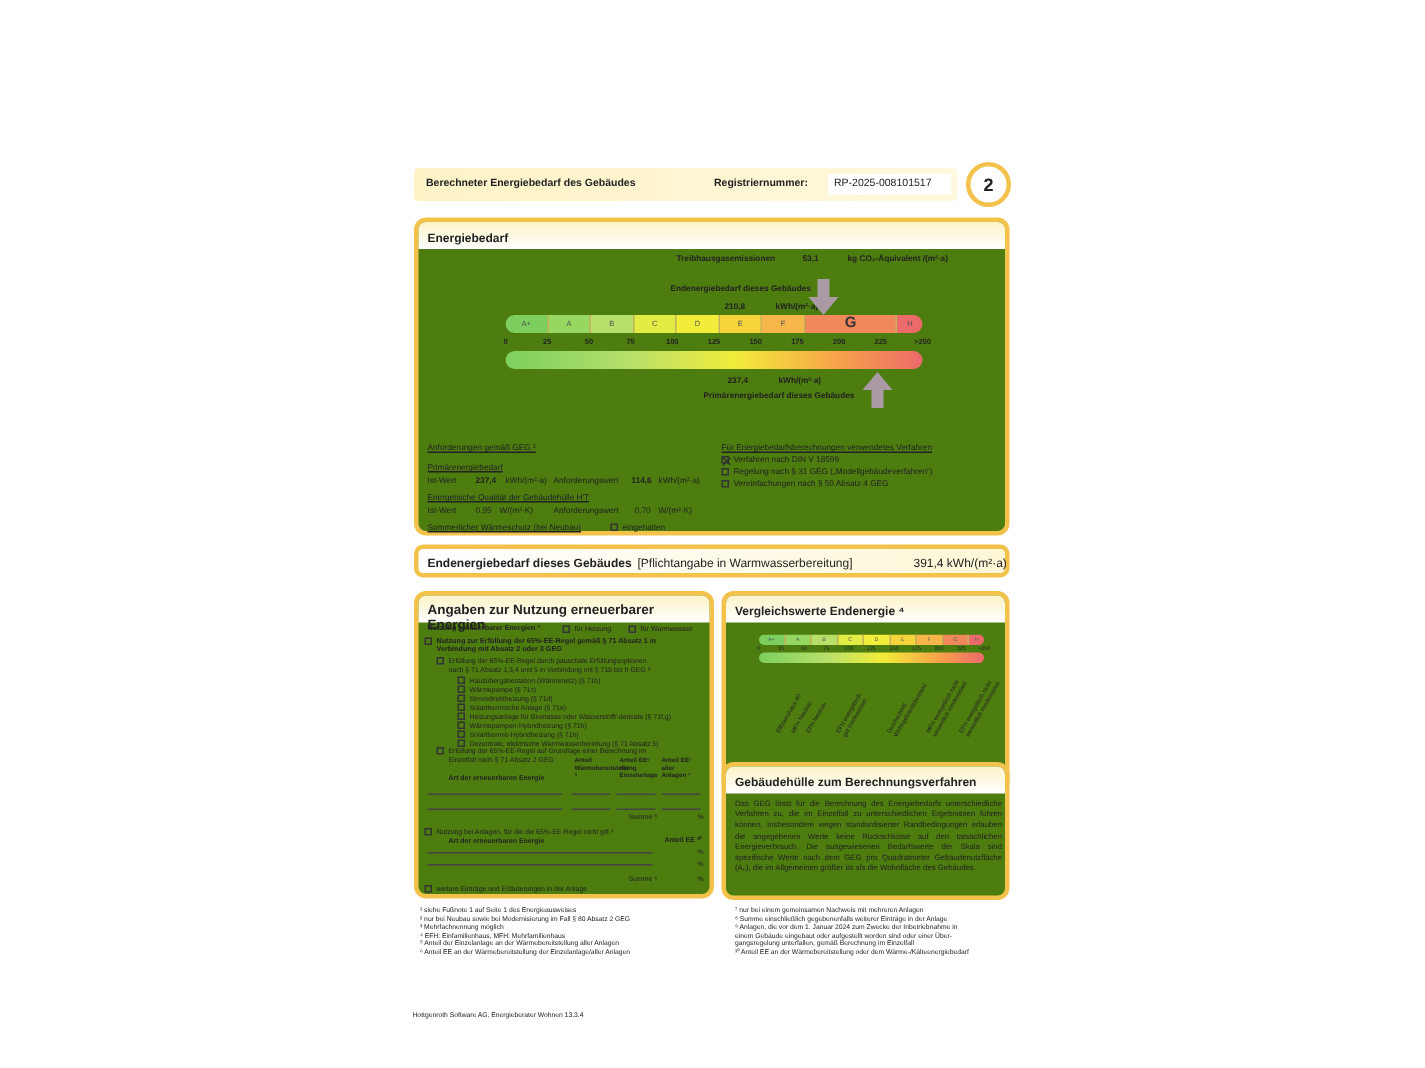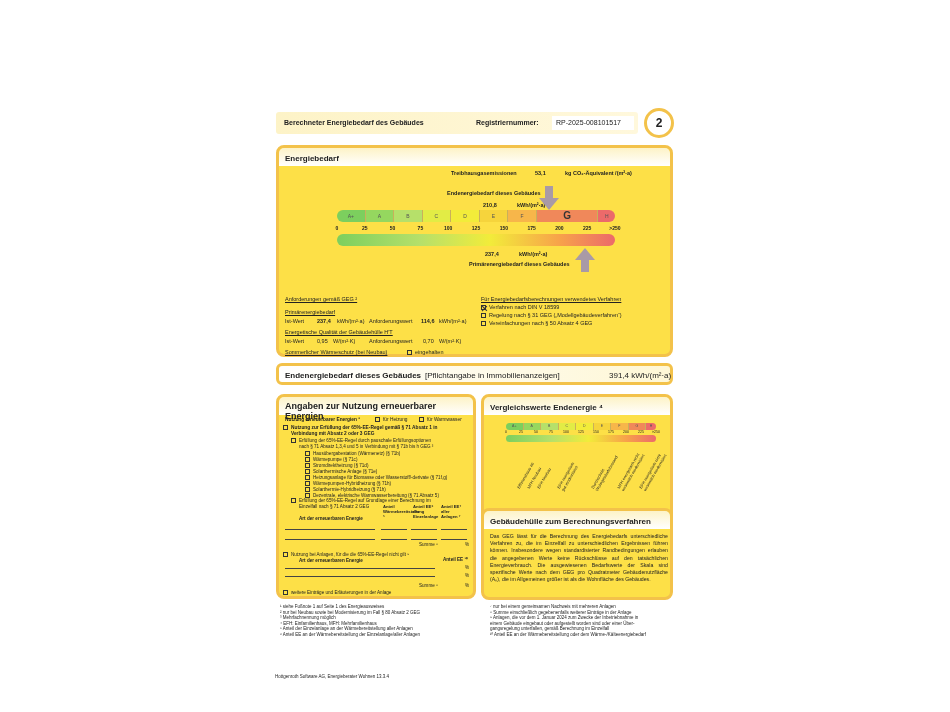--- a/index.html
+++ b/index.html
@@ -1,18 +1,18 @@
 <!DOCTYPE html>
 <html><head>
 <meta charset="utf-8">
 <style>
   * { box-sizing: border-box; margin: 0; padding: 0; }
   body { width: 950px; height: 712px; background: #ffffff; font-family: "Liberation Sans", sans-serif; color: #222; position: relative; overflow: hidden; }
   .page { position: absolute; left: 0; top: 0; width: 950px; height: 712px; }
-  .box { position: absolute; border: 3px solid #f3c24a; border-radius: 8px; background: #fde047; }
+  .box { position: absolute; border: 3px solid #f3c24a; border-radius: 8px; background: #4d7c0f; }
   .header-box { left: 276px; top: 52px; width: 395px; height: 50px; background: #fffef4; }
   .title-big { position: absolute; left: 8px; top: 5px; font-size: 28px; font-weight: bold; letter-spacing: 0.5px; color: #3a3a3a; font-family: "Liberation Sans", sans-serif; }
   .title-sub { position: absolute; left: 164px; top: 16px; font-size: 7px; font-weight: bold; left: 258px; }
   .title-line { position: absolute; left: 8px; top: 35px; font-size: 7px; }
   .title-date { position: absolute; left: 228px; top: 35px; font-size: 7px; }
   .reg-bar { position: absolute; left: 276px; top: 112px; width: 362px; height: 22px; background: linear-gradient(to right, #fdf3c7, #fff8dc); border-radius: 3px; }
   .reg-label { position: absolute; left: 8px; top: 7px; font-size: 7px; font-weight: bold; }
   .reg-key { position: absolute; left: 200px; top: 7px; font-size: 7px; font-weight: bold; }
   .reg-val { position: absolute; left: 276px; top: 4px; width: 82px; height: 14px; background: #fff; font-size: 7px; padding: 3px 4px; }
   .page-num { position: absolute; left: 644px; top: 108px; width: 30px; height: 30px; border: 3px solid #f3c24a; border-radius: 50%; font-size: 12px; font-weight: bold; text-align: center; line-height: 24px; background:#fff; }
@@ -129,21 +129,21 @@
     <div class="t7" style="left:128px;top:201px;"><span class="chk"></span><span>eingehalten</span></div>
 
     <div class="t7 u" style="left:202px;top:148px;">Für Energiebedarfsberechnungen verwendetes Verfahren</div>
     <div class="t7" style="left:202px;top:156px;"><span class="chk x"></span><span>Verfahren nach DIN V 18599</span></div>
     <div class="t7" style="left:202px;top:164px;"><span class="chk"></span><span>Regelung nach § 31 GEG („Modellgebäudeverfahren“)</span></div>
     <div class="t7" style="left:202px;top:172px;"><span class="chk"></span><span>Vereinfachungen nach § 50 Absatz 4 GEG</span></div>
   </div>
 
   <div class="end-bar">
     <div class="t7 b" style="left:6px;top:5px;font-size:8px;">Endenergiebedarf dieses Gebäudes</div>
-    <div class="t7" style="left:146px;top:5px;font-size:8px;">[Pflichtangabe in Immobilienanzeigen]</div>
+    <div class="t7" style="left:146px;top:5px;font-size:8px;">[Pflichtangabe in Warmwasserbereitung]</div>
     <div class="t7" style="left:330px;top:5px;font-size:8px;">391,4 kWh/(m²·a)</div>
   </div>
 
   <div class="box ern-box">
     <div class="sec-head">
       <div class="sec-title" style="font-size:9px;top:4px;">Angaben zur Nutzung erneuerbarer Energien</div>
     </div>
     <div class="t7 b" style="left:6px;top:20px;font-size:4.8px;">Nutzung erneuerbarer Energien ³</div>
     <div class="t7" style="left:96px;top:20px;font-size:4.8px;"><span class="chk"></span><span>für Heizung</span></div>
     <div class="t7" style="left:140px;top:20px;font-size:4.8px;"><span class="chk"></span><span>für Warmwasser</span></div>

